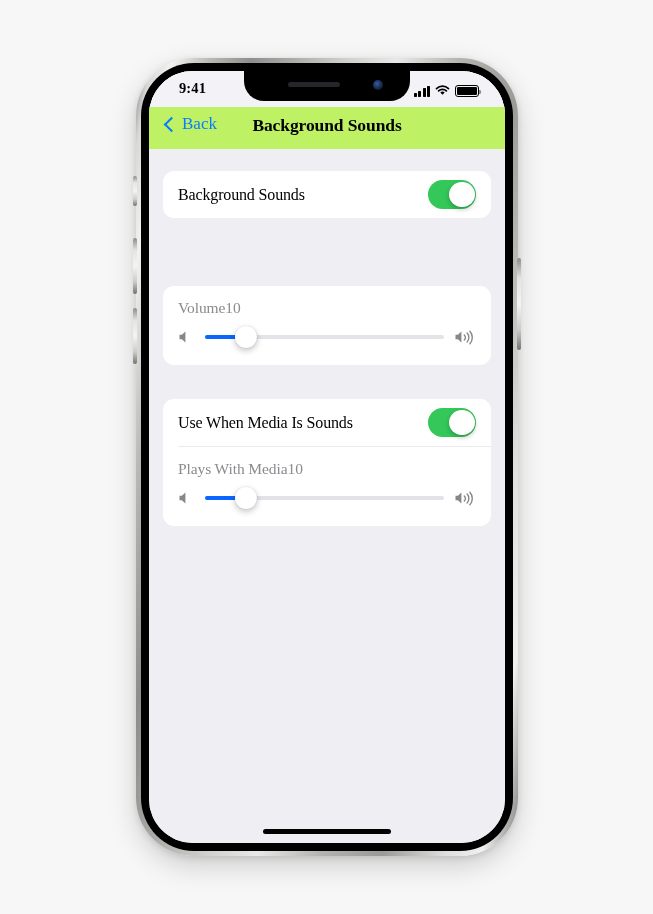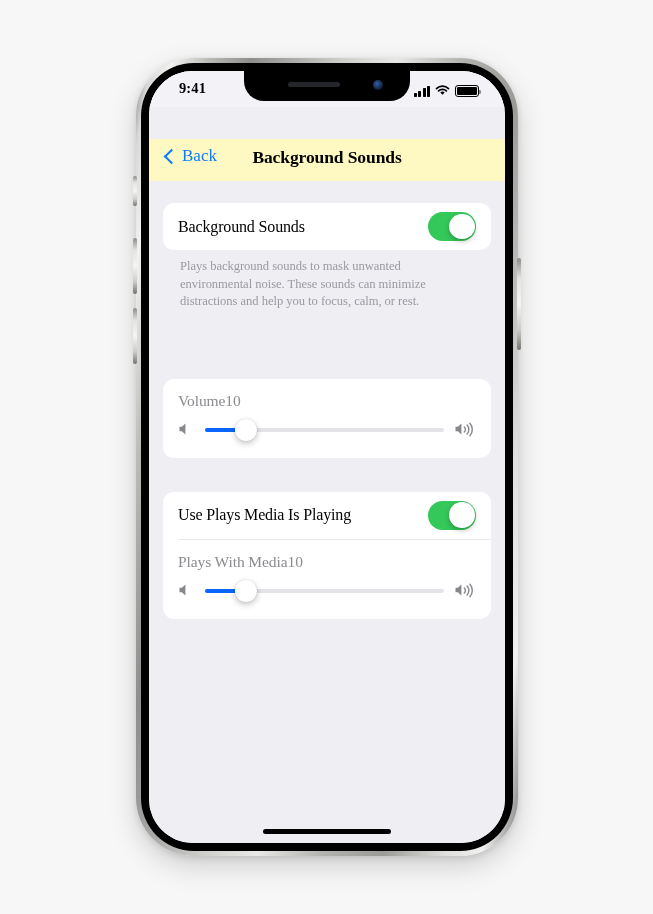--- a/index.html
+++ b/index.html
@@ -166,22 +166,21 @@
     width: 100%;
     background: #000;
     border-radius: 1.3px;
   }
 
   
   .navbar {
     flex: none;
     height: 42px;
     position: relative;
-    background: #fef9c3;
-    margin-top: 32px;
+    background: #bef264;
   }
   .nav-back {
     position: absolute;
     left: 17px;
     top: 7px;
     display: flex;
     align-items: center;
     gap: 4px;
     color: #0a7cff;
     font-size: 17px;
@@ -406,21 +405,20 @@
 
         <div class="card">
           <div class="row">
             <span class="row-label">Background Sounds</span>
             <span class="toggle" style="background: rgb(52, 199, 89);">
               <span class="knob" style="left: 21px;"></span>
             </span>
           </div>
         </div>
 
-        <div class="desc">Plays background sounds to mask unwanted environmental noise. These sounds can minimize distractions and help you to focus, calm, or rest.</div>
 
         <div class="gap-lg"></div>
 
 
         <div class="gap-lg"></div>
 
         <div class="card">
           <div class="slider-block">
             <div class="slider-head">
               <span class="slider-title">Volume</span>
@@ -446,21 +444,21 @@
                 </svg>
               </span>
             </div>
           </div>
         </div>
 
         <div class="gap-lg"></div>
 
         <div class="card">
           <div class="row">
-            <span class="row-label">Use Plays Media Is Playing</span>
+            <span class="row-label">Use When Media Is Sounds</span>
             <span class="toggle" style="background: rgb(52, 199, 89);">
               <span class="knob" style="left: 21px;"></span>
             </span>
           </div>
           <div class="divider"></div>
           <div class="slider-block">
             <div class="slider-head">
               <span class="slider-title">Plays With Media</span>
               <span class="slider-val">10</span>
             </div>

